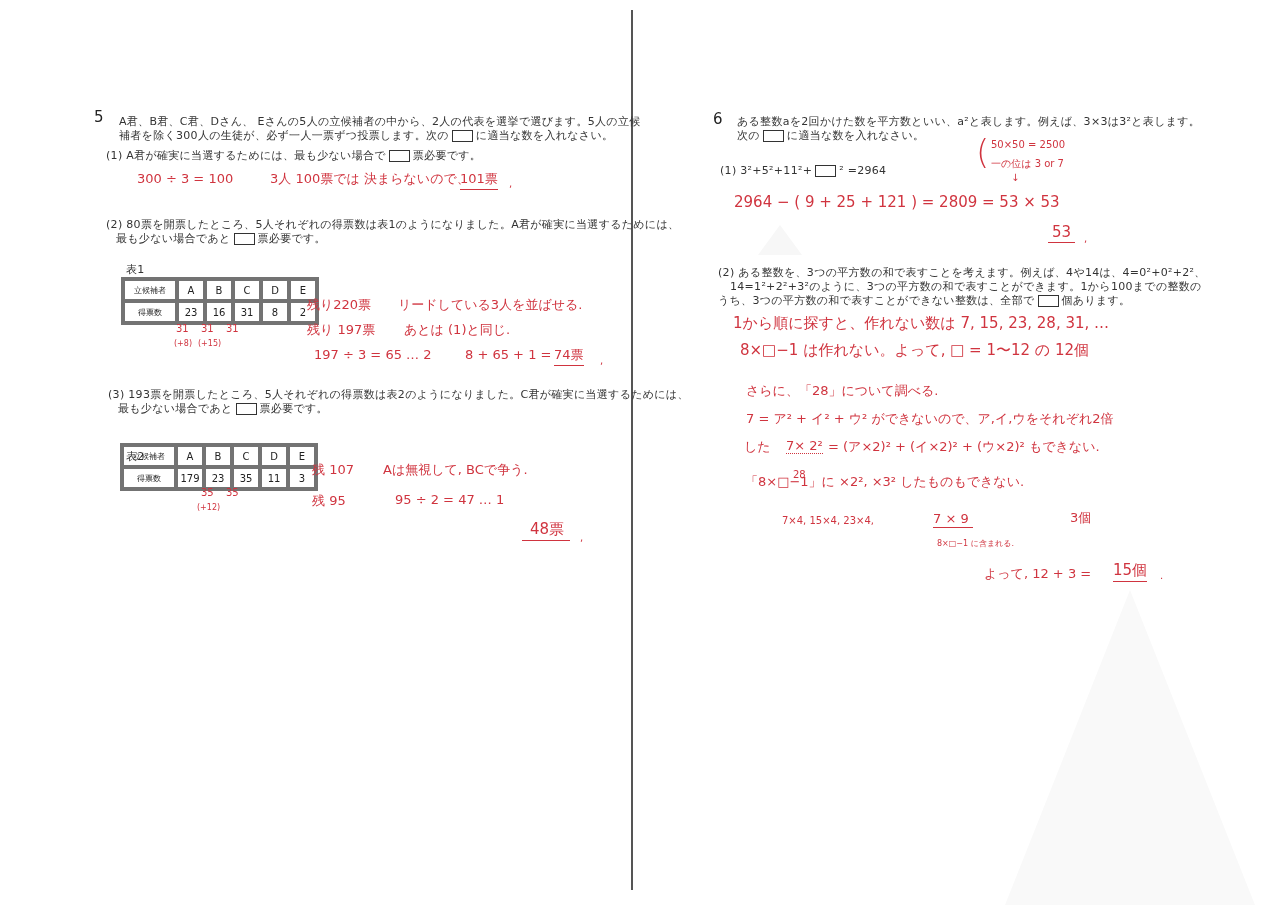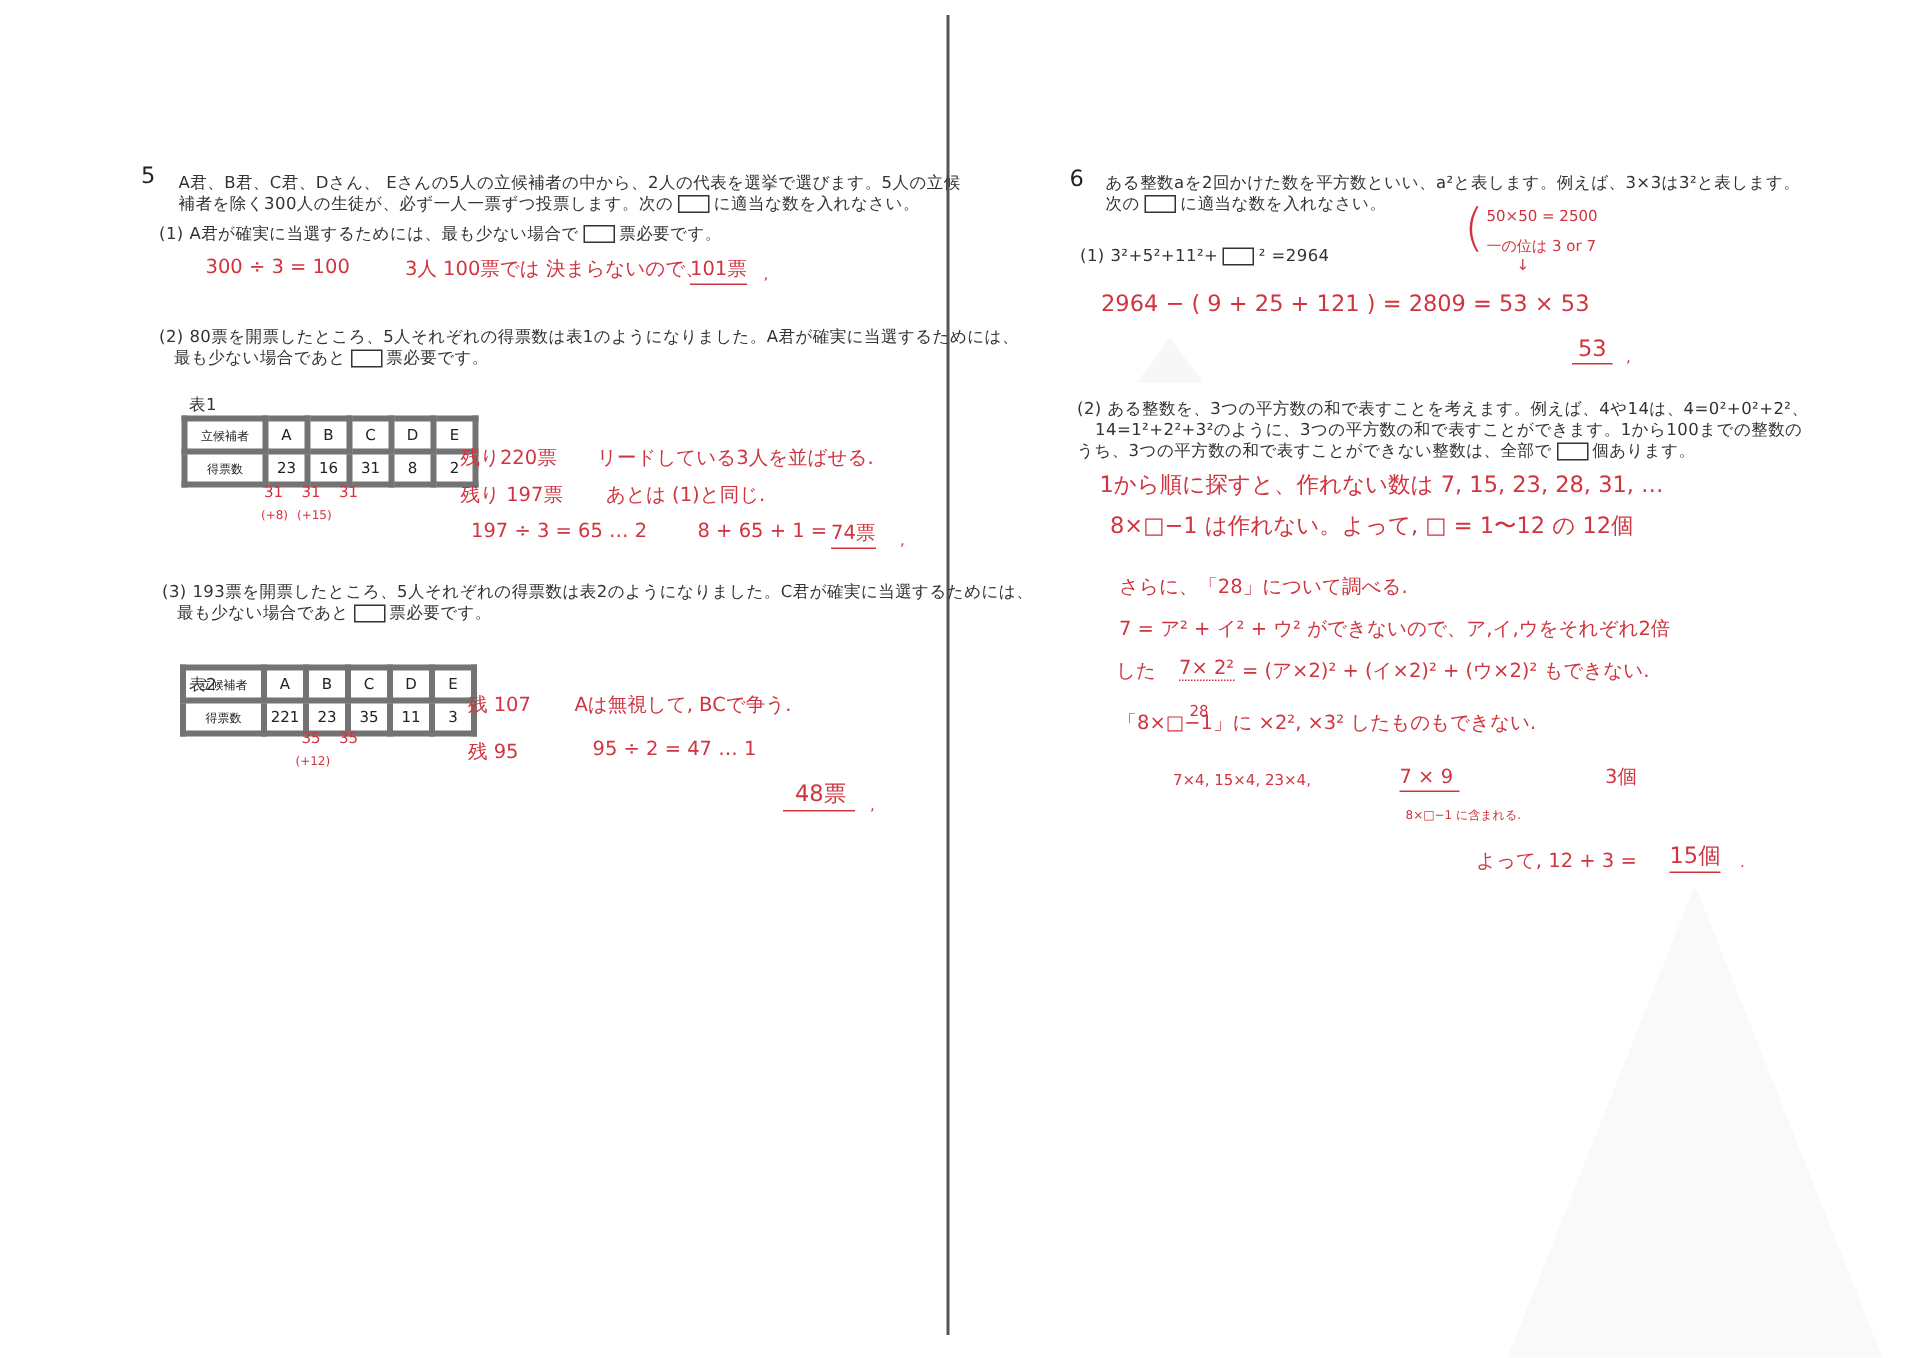--- a/index.html
+++ b/index.html
@@ -90,21 +90,21 @@
         <tr>
       <td class="h">立候補者</td>
       <td class="c">A</td>
       <td class="c">B</td>
       <td class="c">C</td>
       <td class="c">D</td>
       <td class="c">E</td>
     </tr>
     <tr>
       <td class="h">得票数</td>
-      <td class="c">221</td>
+      <td class="c">179</td>
       <td class="c">23</td>
       <td class="c">35</td>
       <td class="c">11</td>
       <td class="c">3</td>
     </tr>
   </tbody>
     </table>
   <span class="abs hw hw11" style="left:201px;top:487px;">35</span>
   <span class="abs hw hw11" style="left:226px;top:487px;">35</span>
   <span class="abs hw hw8" style="left:197px;top:503px;">(+12)</span>

